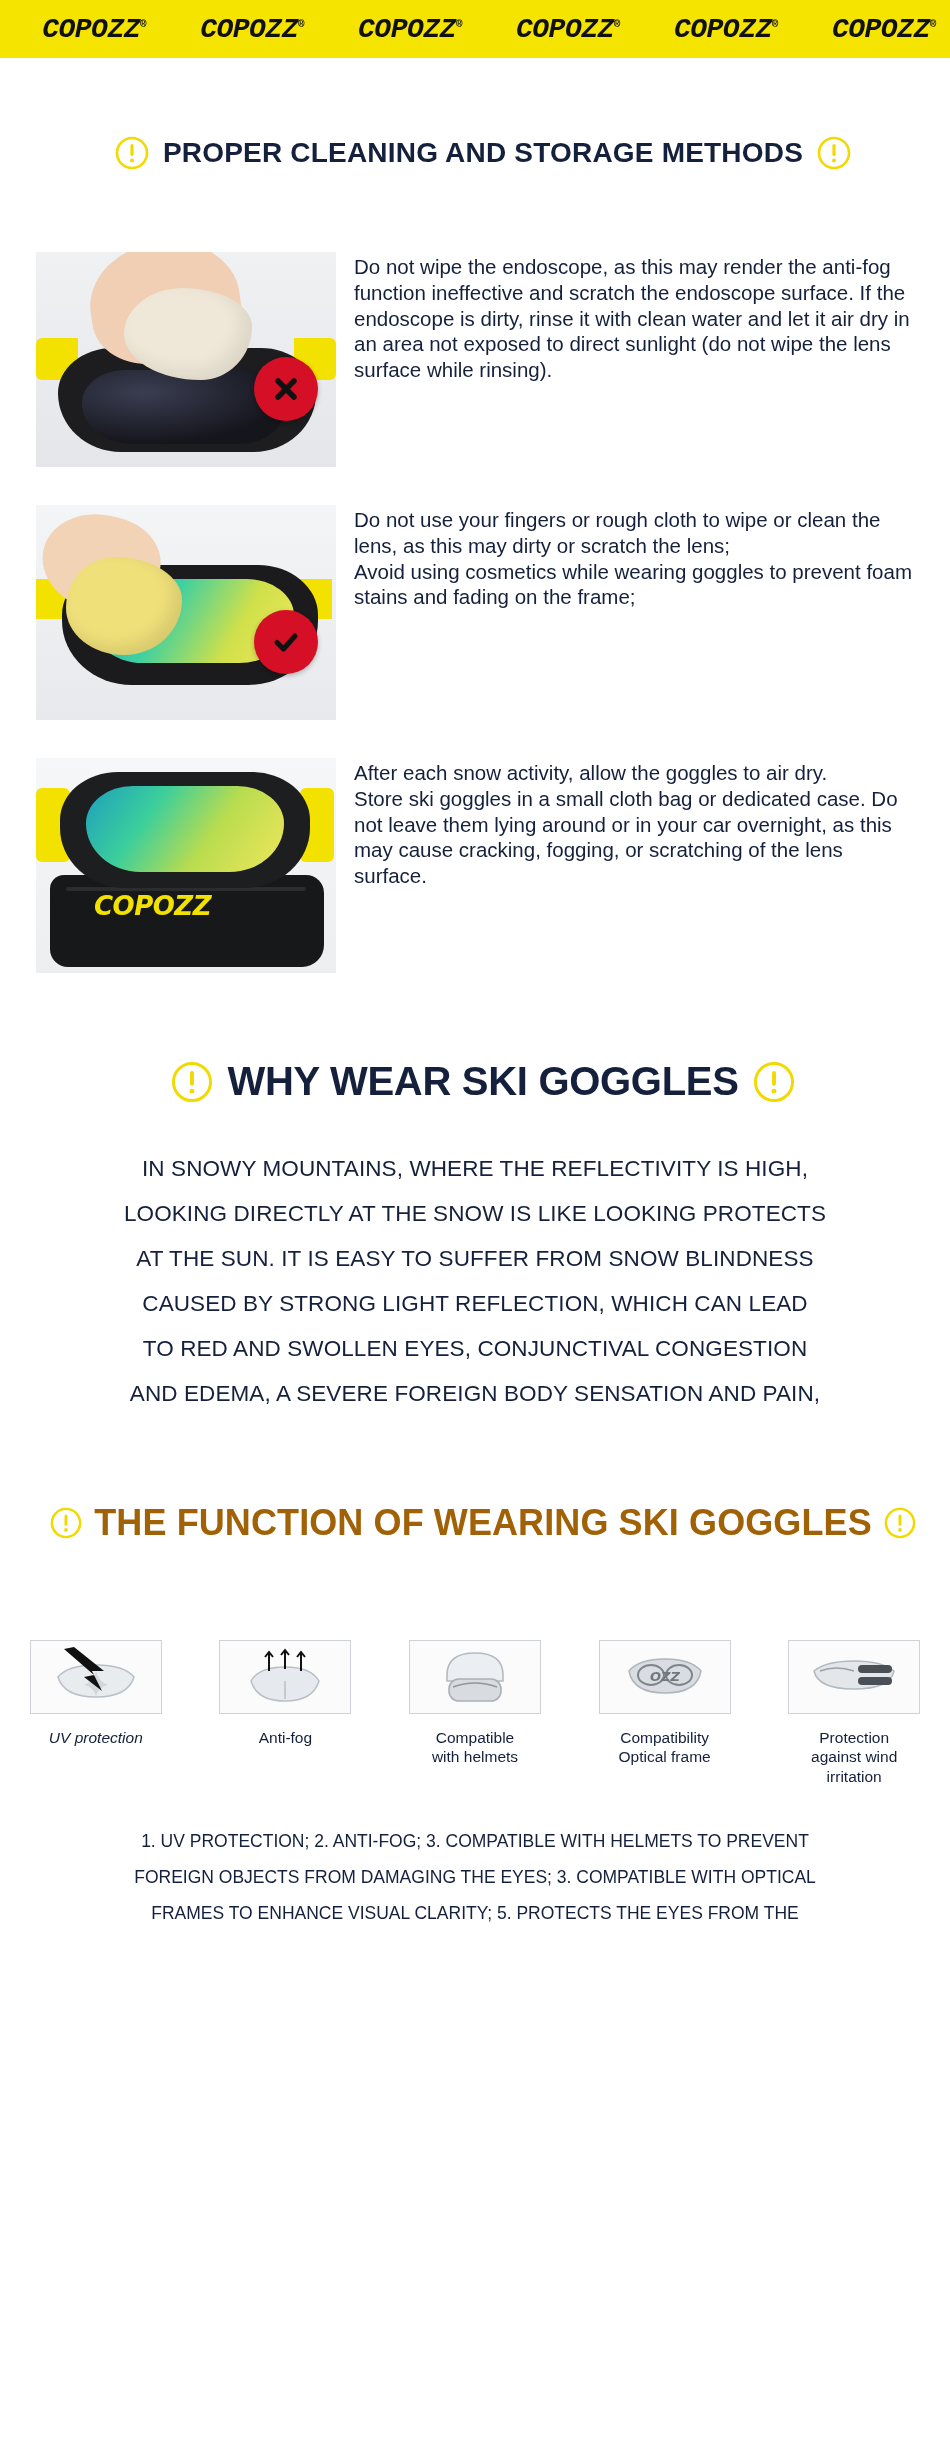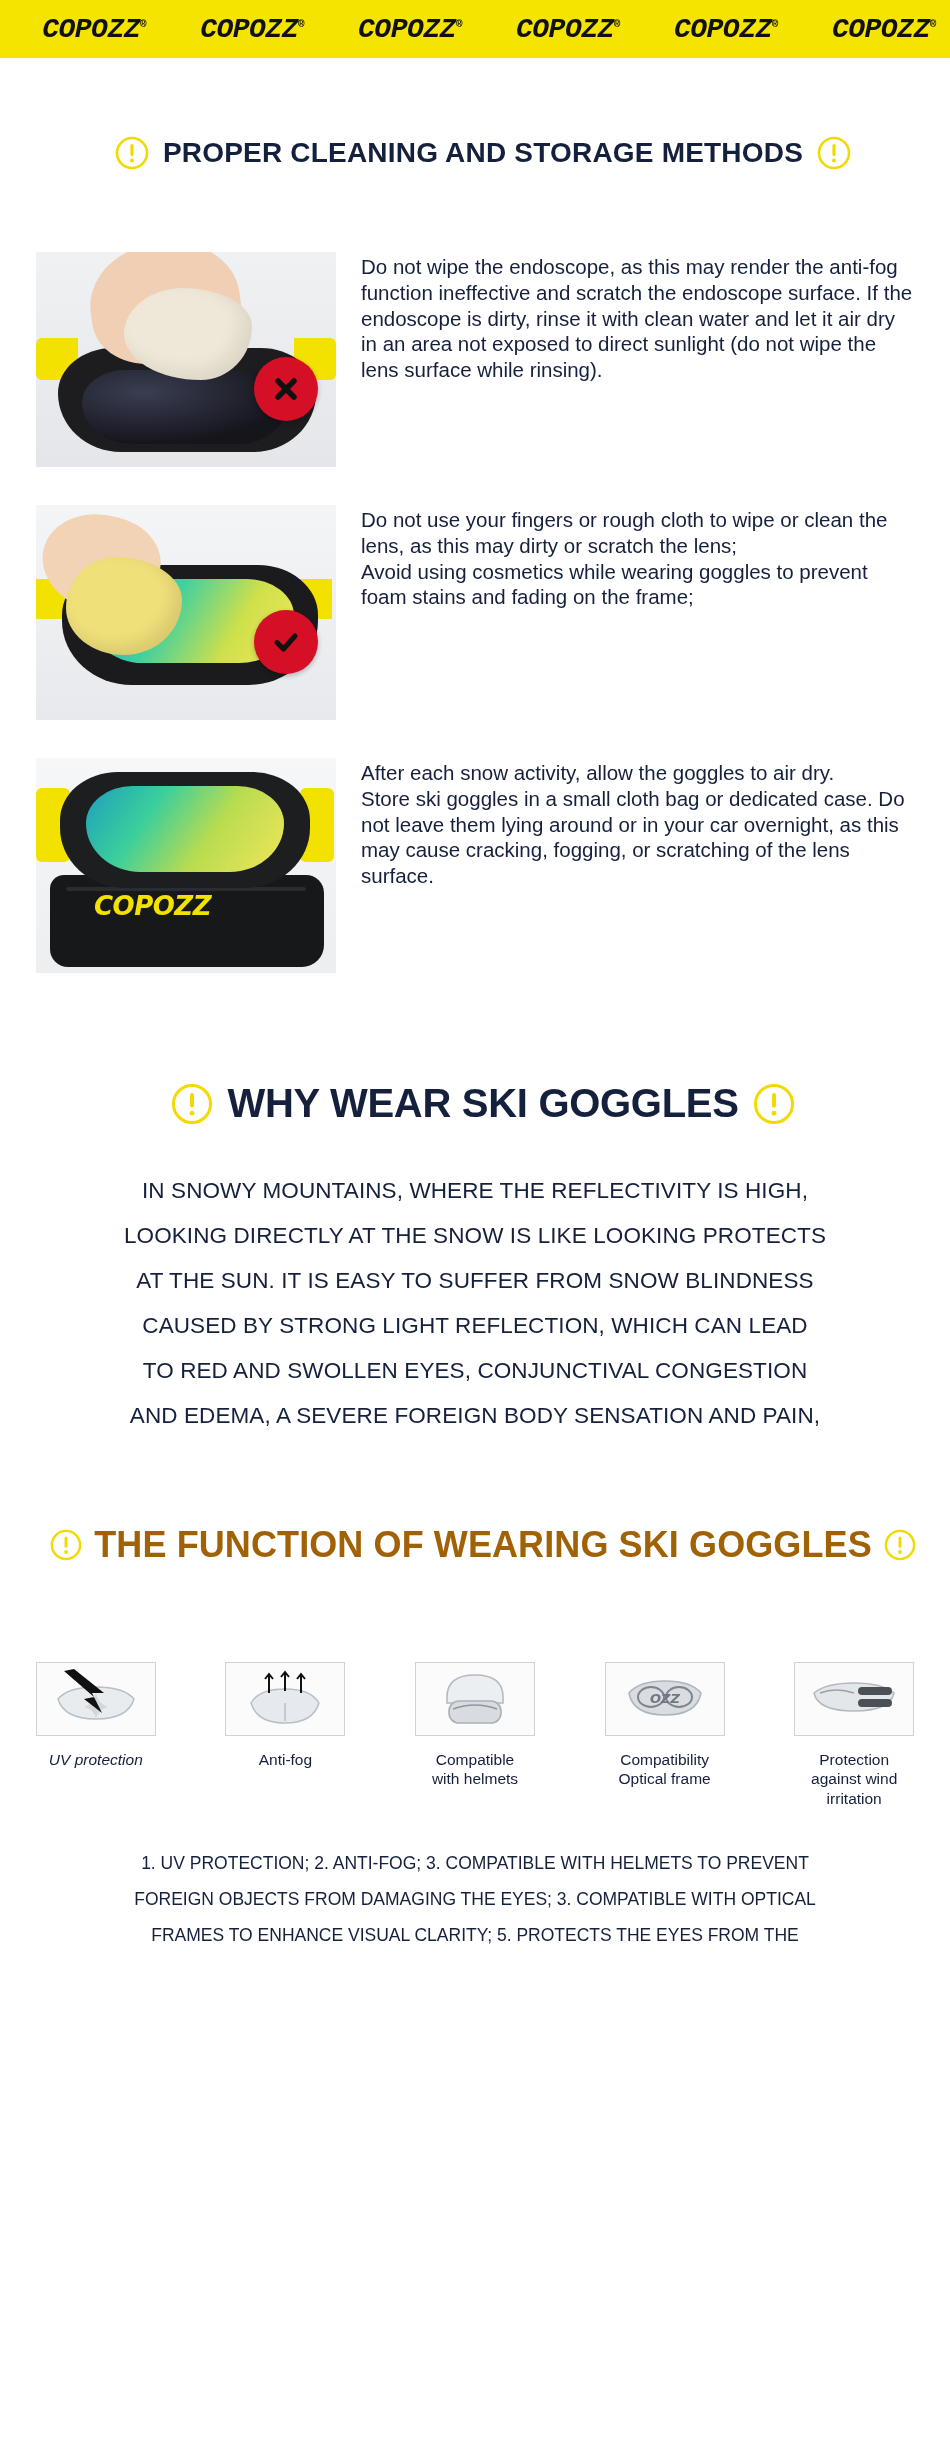--- a/index.html
+++ b/index.html
@@ -93,21 +93,21 @@
   .care-figure {
     position: relative;
     width: 300px;
     height: 215px;
     flex: 0 0 300px;
     overflow: hidden;
     background: #e9ecef;
   }
   .care-text {
     flex: 1 1 auto;
-    padding-left: 25px;
+    padding-left: 18px;
     padding-top: 2px;
     font-size: 20.5px;
     line-height: 1.26;
     color: #15203c;
   }
   .care-text p { margin: 0; }
 
   
   .badge {
     position: absolute;
@@ -254,21 +254,21 @@
     font-family: "DejaVu Sans", sans-serif;
     font-weight: 700;
     font-style: italic;
     font-size: 26px;
     color: #f3e100;
     letter-spacing: -0.5px;
   }
 
   
   .h-why {
-    margin-top: 108px;
+    margin-top: 86px;
   }
   .h-why .heading-text {
     font-size: 40px;
     font-weight: 700;
     letter-spacing: -0.3px;
     color: #15203c;
   }
   .why-body {
     margin: 42px auto 0;
     width: 870px;
@@ -298,21 +298,21 @@
     display: flex;
     justify-content: center;
     gap: 46px;
     padding: 0 24px;
   }
   .feature {
     width: 148px;
     text-align: center;
   }
   .feature .thumb {
-    width: 120px;
+    width: 132px;
     height: 74px;
     margin: 0 auto;
     border: 1px solid #cfd3d8;
     background: #fbfbfc;
     position: relative;
     overflow: hidden;
     text-align: center;
   }
   .feature .cap {
     margin-top: 14px;

